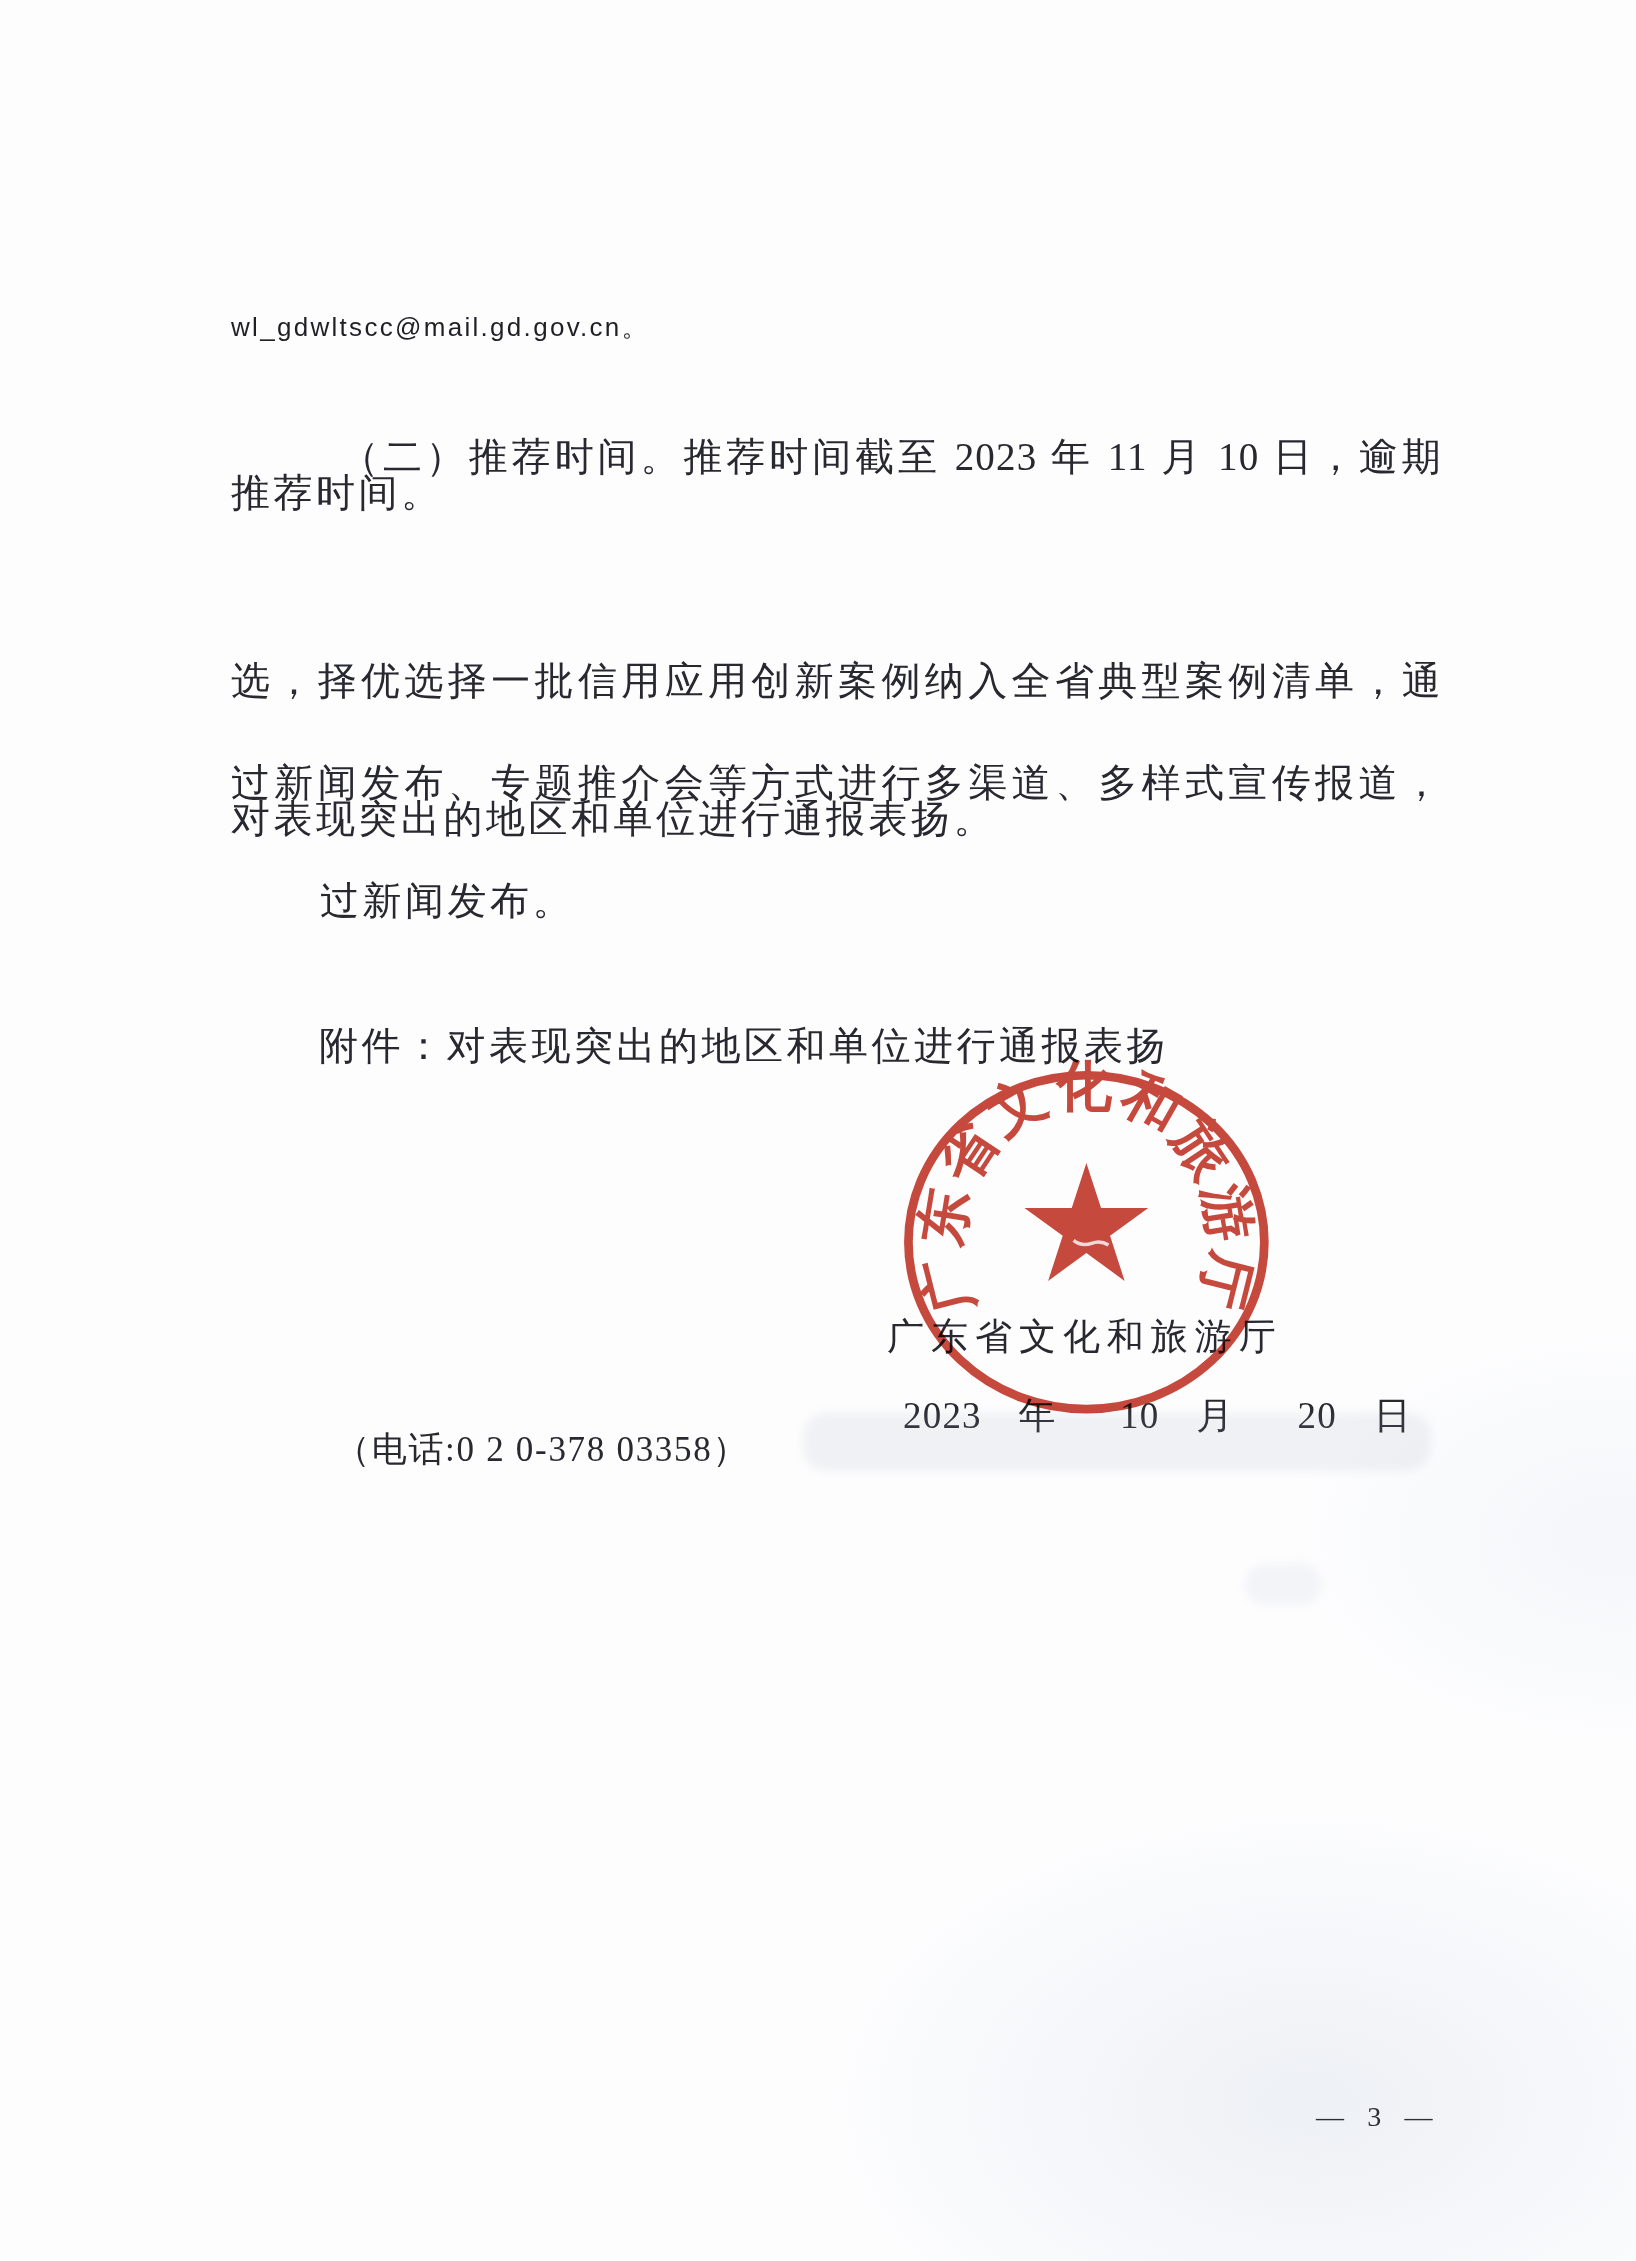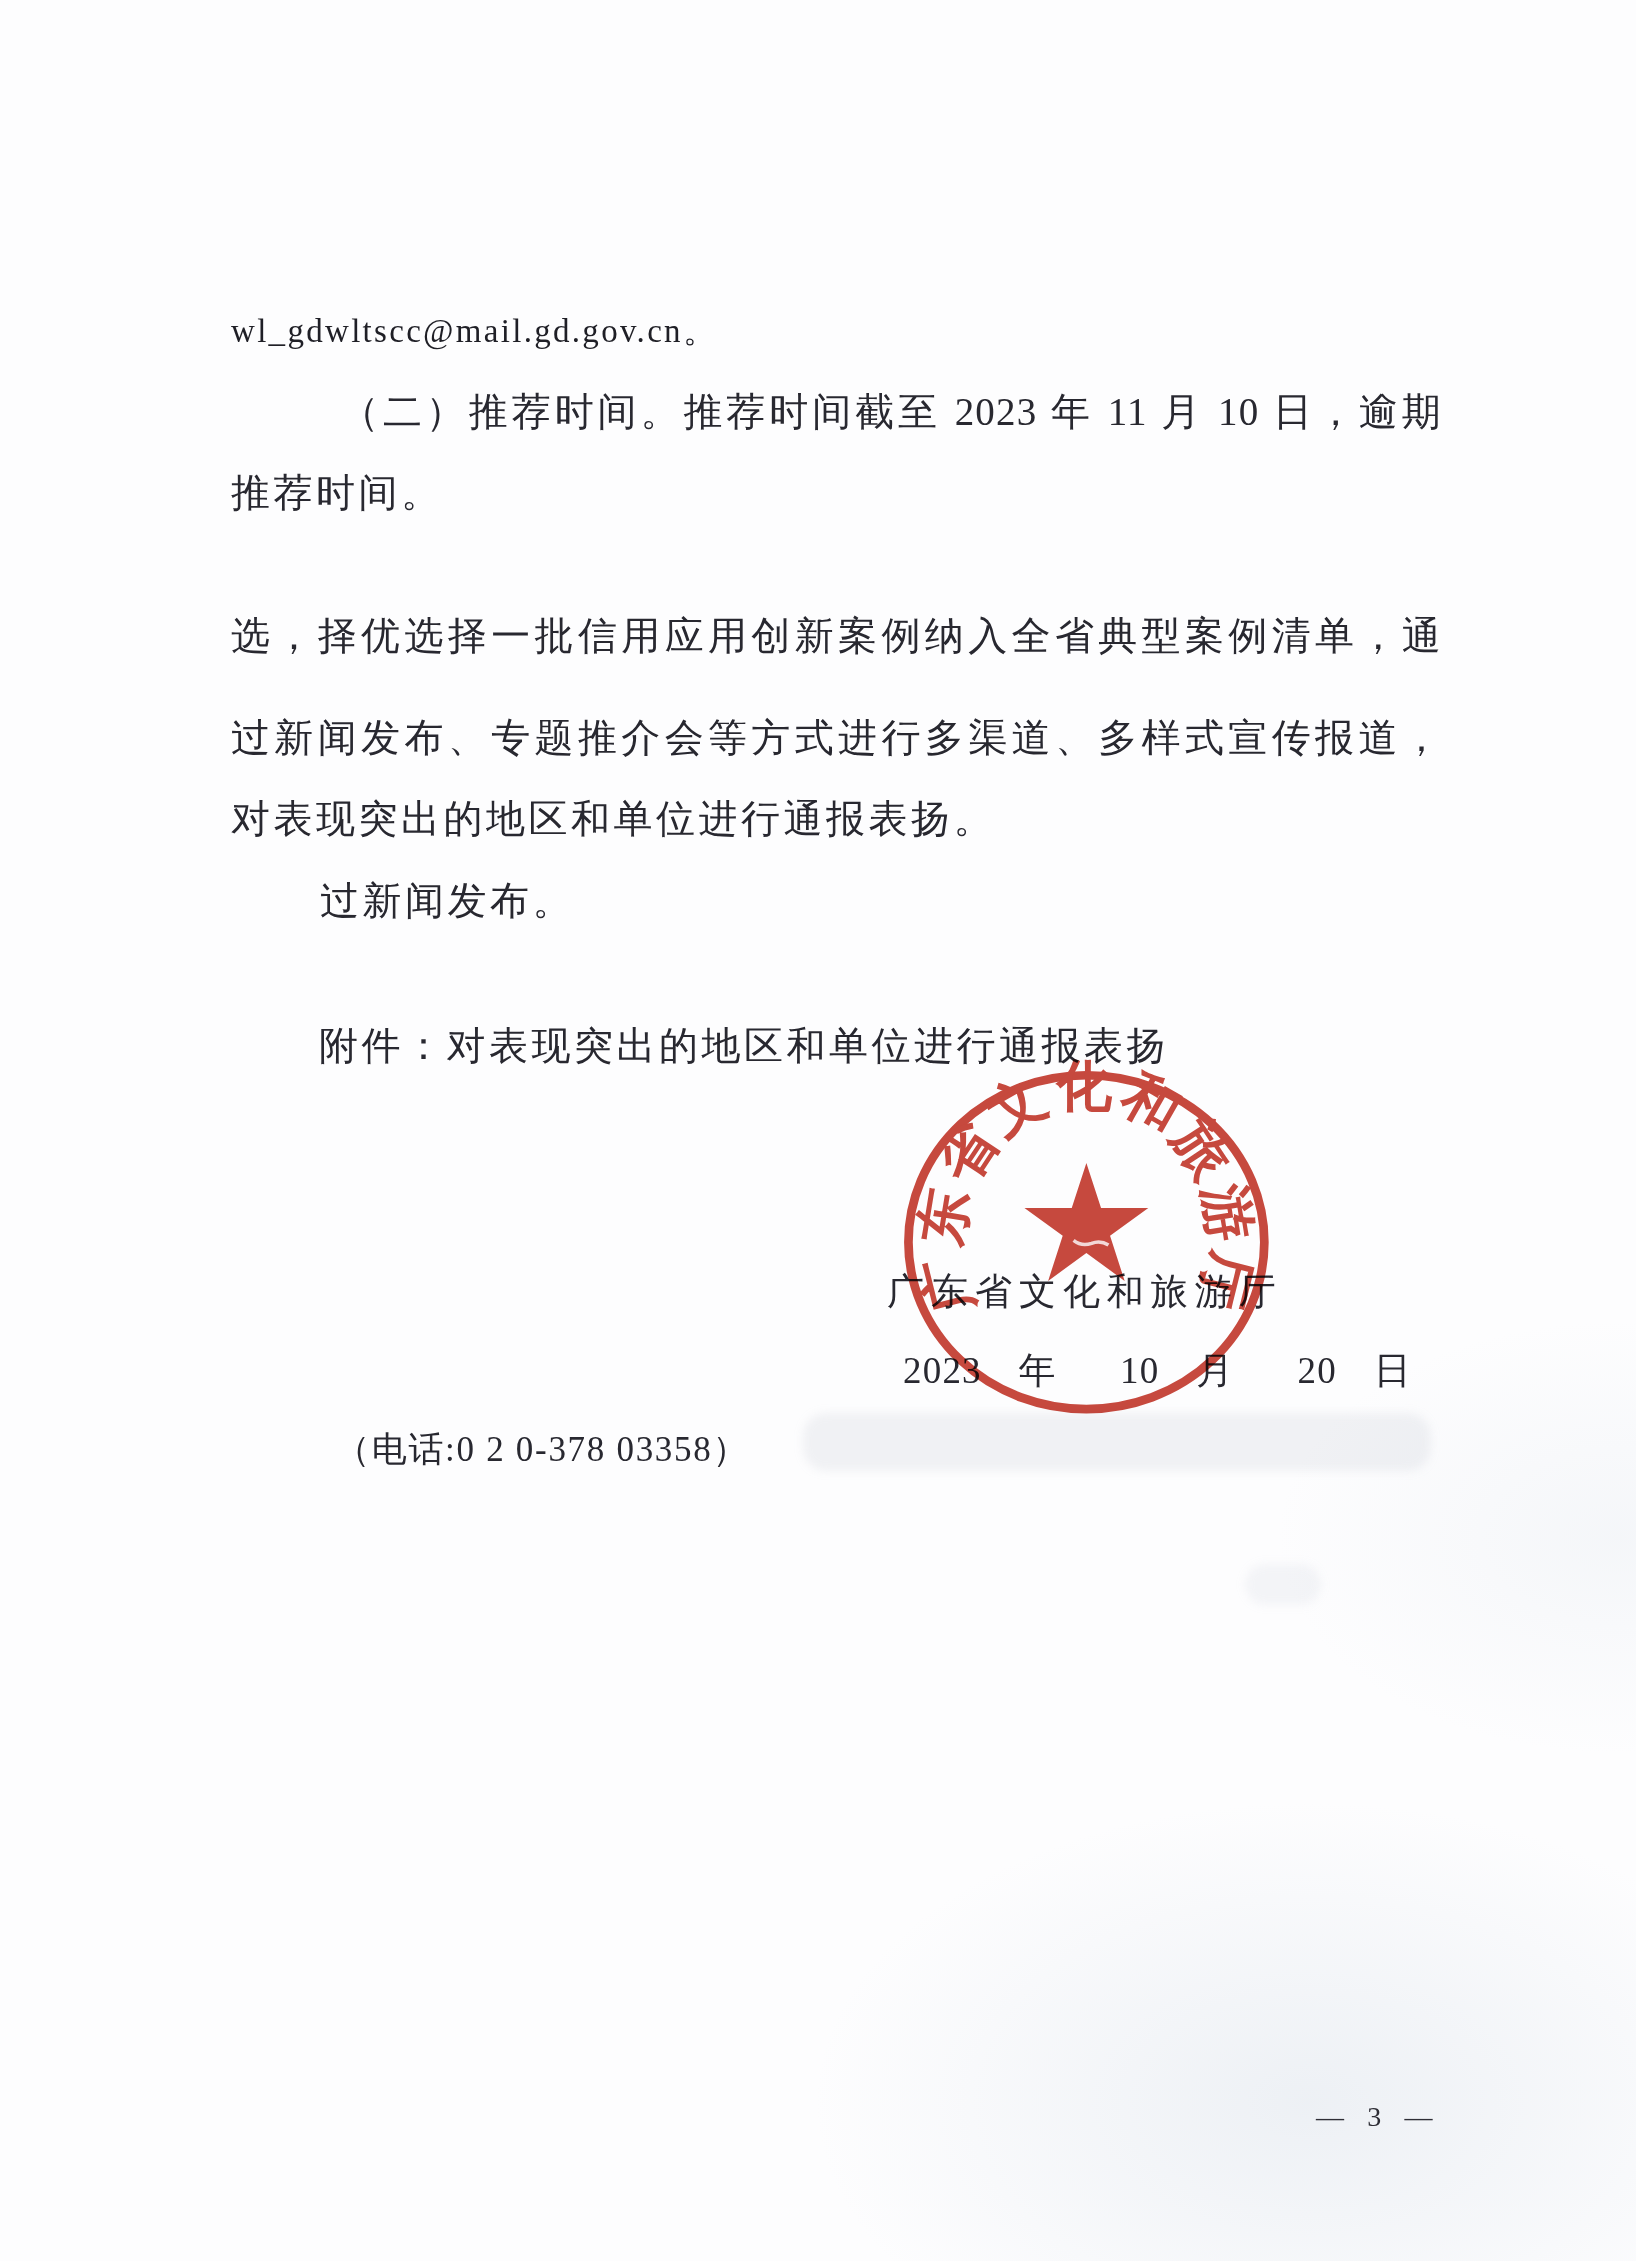--- a/index.html
+++ b/index.html
@@ -25,24 +25,25 @@
     color: #282830;
     letter-spacing: 3.5px;
     white-space: nowrap;
   }
   .just {
     white-space: normal;
     text-align: justify;
     text-align-last: justify;
     text-justify: inter-character;
     letter-spacing: 1.2px;
+    margin-top: 45px;
   }
   .mono {
-    font-family: Liberation Serif, serif;
-    font-size: 33px;
+    font-family: Liberation Sans, sans-serif;
+    font-size: 26px;
     letter-spacing: 2.3px;
     color: #1f1f26;
   }
   .sig { font-size: 37px; }
   .date { font-size: 37px; }
   .phone { font-size: 35px; letter-spacing: 1.7px; }
   .pageno {
     position: absolute;
     left: 1316px;
     top: 2101px;

